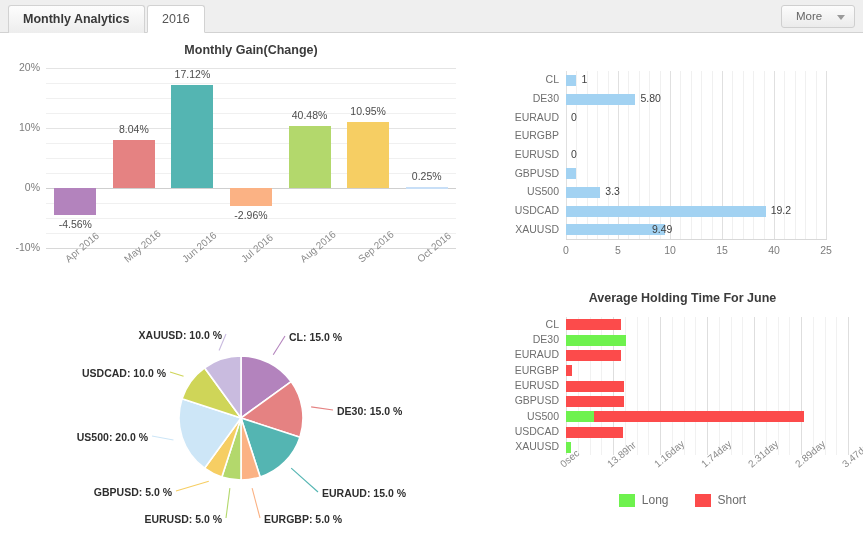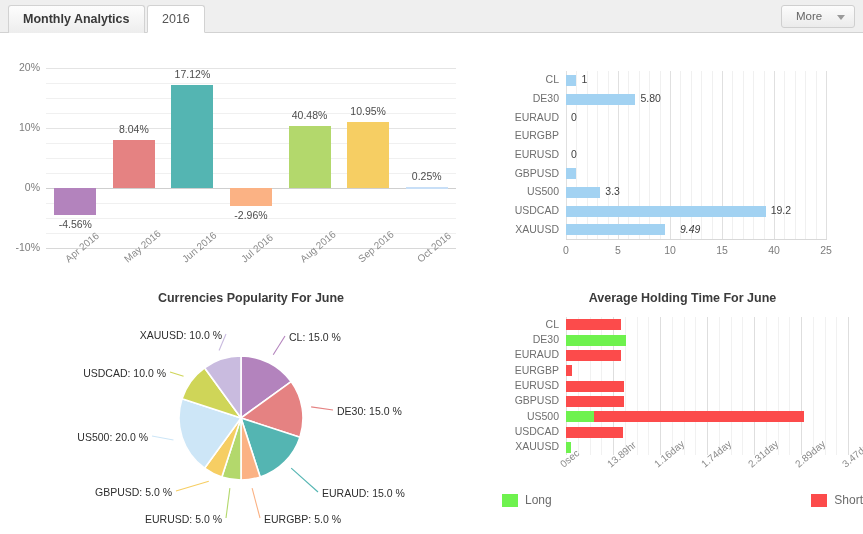--- a/index.html
+++ b/index.html
@@ -143,21 +143,21 @@
   .xtick {
     position: absolute;
     font-size: 10.5px;
     color: #7c7c7c;
     text-align: center;
     white-space: nowrap;
   }
   .pie-label {
     position: absolute;
     font-size: 10.5px;
-    font-weight: normal;
+    font-weight: bold;
     color: #2e2e2e;
     white-space: nowrap;
   }
 
   
   .legend { position: absolute; display: flex; align-items: center; gap: 7px; }
   .legend-swatch { width: 16px; height: 13px; display: inline-block; }
   .legend-text { font-size: 12px; color: #6b6b6b; }
 </style>
 </head>
@@ -171,20 +171,21 @@
     <div class="more-btn">
       <span>More</span>
       <span class="caret"></span>
     </div>
   </div>
 
   <div class="vdiv"></div>
   <div class="hdiv"></div>
 
   <div class="panel" id="panel-tl">
+    <div class="chart-title">Monthly Gain(Change)</div>
     <div class="plot" id="plot-gain" style="left: 0px; top: 0px; width: 502px; height: 248px;">
         <div class="gridline-h" style="left: 46px; top: 215px; width: 410px; background: rgb(228, 228, 228);"></div>
         <div class="gridline-h" style="left: 46px; top: 200px; width: 410px; background: rgb(240, 240, 240);"></div>
         <div class="gridline-h" style="left: 46px; top: 185px; width: 410px; background: rgb(240, 240, 240);"></div>
         <div class="gridline-h" style="left: 46px; top: 170px; width: 410px; background: rgb(240, 240, 240);"></div>
         <div class="gridline-h" style="left: 46px; top: 155px; width: 410px; background: rgb(228, 228, 228);"></div>
         <div class="gridline-h" style="left: 46px; top: 140px; width: 410px; background: rgb(240, 240, 240);"></div>
         <div class="gridline-h" style="left: 46px; top: 125px; width: 410px; background: rgb(240, 240, 240);"></div>
         <div class="gridline-h" style="left: 46px; top: 110px; width: 410px; background: rgb(240, 240, 240);"></div>
         <div class="gridline-h" style="left: 46px; top: 95px; width: 410px; background: rgb(228, 228, 228);"></div>
@@ -265,32 +266,31 @@
         <div class="hbar-label" style="left: 0px; top: 133.667px; width: 57px;">GBPUSD</div>
         <div class="hbar" style="left: 64px; top: 135.167px; width: 10.4px; height: 11px; background: rgb(162, 210, 242);"></div>
         <div class="hbar-label" style="left: 0px; top: 152.333px; width: 57px;">US500</div>
         <div class="hbar" style="left: 64px; top: 153.833px; width: 34.32px; height: 11px; background: rgb(162, 210, 242);"></div>
         <div class="hbar-val" style="left: 103.32px; top: 152.333px;">3.3</div>
         <div class="hbar-label" style="left: 0px; top: 171px; width: 57px;">USDCAD</div>
         <div class="hbar" style="left: 64px; top: 172.5px; width: 199.68px; height: 11px; background: rgb(162, 210, 242);"></div>
         <div class="hbar-val" style="left: 268.68px; top: 171px;">19.2</div>
         <div class="hbar-label" style="left: 0px; top: 189.667px; width: 57px;">XAUUSD</div>
         <div class="hbar" style="left: 64px; top: 191.167px; width: 98.696px; height: 11px; background: rgb(162, 210, 242);"></div>
-        <div class="hbar-val" style="left: 178px; top: 189.667px; font-style: italic;">9.49</div>
+        <div class="hbar-val" style="left: 150px; top: 189.667px;">9.49</div>
         <div class="xtick" style="left: 44px; top: 211px; width: 40px;">0</div>
         <div class="xtick" style="left: 96px; top: 211px; width: 40px;">5</div>
         <div class="xtick" style="left: 148px; top: 211px; width: 40px;">10</div>
         <div class="xtick" style="left: 200px; top: 211px; width: 40px;">15</div>
         <div class="xtick" style="left: 252px; top: 211px; width: 40px;">40</div>
         <div class="xtick" style="left: 304px; top: 211px; width: 40px;">25</div>
       </div>
   </div>
 
   <div class="panel" id="panel-bl">
-    <div class="chart-title">Currencies Popularity For June</div>
     <div class="plot" id="plot-pie" style="left: 0px; top: 0px; width: 502px; height: 253px;">
         <svg width="502" height="253" style="position: absolute; left: 0px; top: 0px;">
           <path d="M 241 137 L 241 75 A 62 62 0 0 1 291.1590536512467 100.55731435786666 Z" fill="#b383bd" stroke="#ffffff" stroke-width="1.6"></path>
           <path d="M 241 137 L 291.1590536512467 100.55731435786666 A 62 62 0 0 1 299.9655040102995 156.15905365124675 Z" fill="#e58282" stroke="#ffffff" stroke-width="1.6"></path>
           <path d="M 241 137 L 299.9655040102995 156.15905365124675 A 62 62 0 0 1 260.1590536512467 195.96550401029953 Z" fill="#54b5b2" stroke="#ffffff" stroke-width="1.6"></path>
           <path d="M 241 137 L 260.1590536512467 195.96550401029953 A 62 62 0 0 1 241 199 Z" fill="#fbb284" stroke="#ffffff" stroke-width="1.6"></path>
           <path d="M 241 137 L 241 199 A 62 62 0 0 1 221.84094634875328 195.96550401029953 Z" fill="#b3d86c" stroke="#ffffff" stroke-width="1.6"></path>
           <path d="M 241 137 L 221.84094634875328 195.96550401029953 A 62 62 0 0 1 204.5573143578667 187.15905365124675 Z" fill="#f6ce63" stroke="#ffffff" stroke-width="1.6"></path>
           <path d="M 241 137 L 204.5573143578667 187.15905365124675 A 62 62 0 0 1 182.03449598970047 117.84094634875325 Z" fill="#cde6f7" stroke="#ffffff" stroke-width="1.6"></path>
           <path d="M 241 137 L 182.03449598970047 117.84094634875325 A 62 62 0 0 1 204.55731435786666 86.84094634875326 Z" fill="#cfd558" stroke="#ffffff" stroke-width="1.6"></path>
@@ -365,21 +365,21 @@
         <div class="hbar-label" style="left: 0px; top: 159.333px; width: 57px;">XAUUSD</div>
         <div class="hbar" style="left: 64px; top: 160.833px; width: 4.87889px; height: 11px; background: rgb(110, 242, 78);"></div>
         <div class="xlab" style="left: 56px; top: 180px; transform: rotate(-40deg); transform-origin: left top;">0sec</div>
         <div class="xlab" style="left: 103px; top: 180px; transform: rotate(-40deg); transform-origin: left top;">13.89hr</div>
         <div class="xlab" style="left: 150px; top: 180px; transform: rotate(-40deg); transform-origin: left top;">1.16day</div>
         <div class="xlab" style="left: 197px; top: 180px; transform: rotate(-40deg); transform-origin: left top;">1.74day</div>
         <div class="xlab" style="left: 244px; top: 180px; transform: rotate(-40deg); transform-origin: left top;">2.31day</div>
         <div class="xlab" style="left: 291px; top: 180px; transform: rotate(-40deg); transform-origin: left top;">2.89day</div>
         <div class="xlab" style="left: 338px; top: 180px; transform: rotate(-40deg); transform-origin: left top;">3.47day</div>
       </div>
-    <div class="legend" id="hold-legend" style="left: 0px; top: 212px; width: 361px; justify-content: space-between; gap: 26px;">
+    <div class="legend" id="hold-legend" style="left: 0px; top: 212px; width: 361px; justify-content: center; gap: 26px;">
         <div style="display: flex; align-items: center; gap: 7px;">
           <span class="legend-swatch" style="background: rgb(110, 242, 78);"></span>
           <span class="legend-text">Long</span>
         </div>
         <div style="display: flex; align-items: center; gap: 7px;">
           <span class="legend-swatch" style="background: rgb(252, 75, 75);"></span>
           <span class="legend-text">Short</span>
         </div>
       </div>
   </div>

